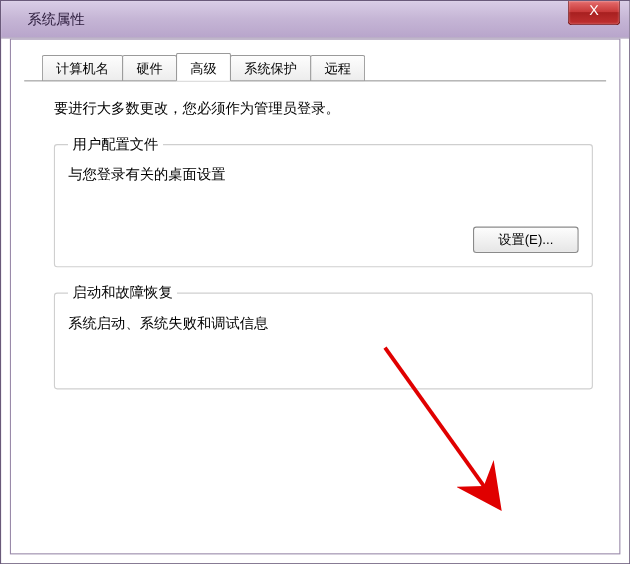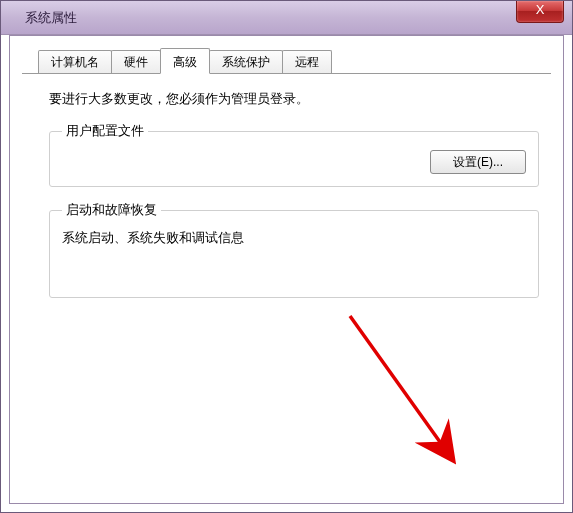--- a/index.html
+++ b/index.html
@@ -172,20 +172,21 @@
     </div>
     <div class="tabline"></div>
 
     <div class="page">
 
       <div class="intro">要进行大多数更改，您必须作为管理员登录。</div>
 
 
       <fieldset class="group">
         <legend>用户配置文件</legend>
+        <div class="desc">与您登录有关的桌面设置</div>
         <div class="btn-row">
           <button class="win-btn">设置(E)...</button>
         </div>
       </fieldset>
 
       <fieldset class="group">
         <legend>启动和故障恢复</legend>
         <div class="desc">系统启动、系统失败和调试信息</div>
       </fieldset>
 

